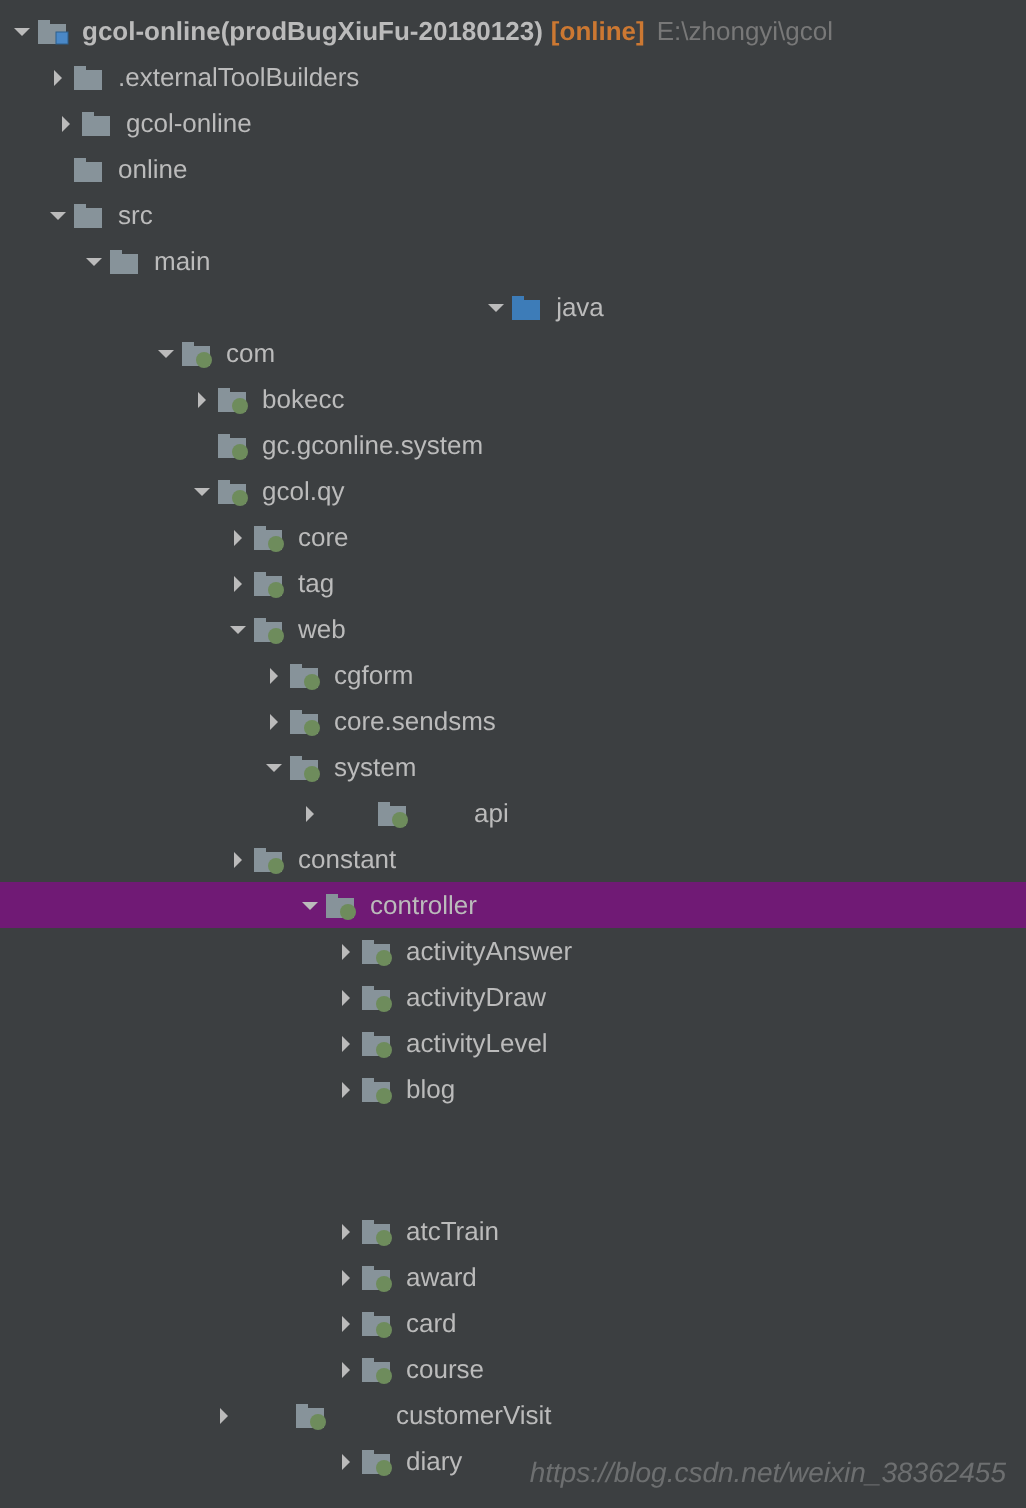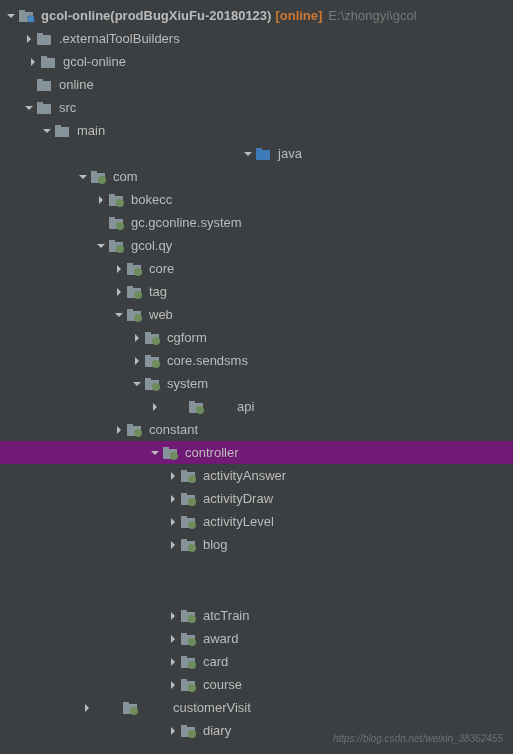--- a/index.html
+++ b/index.html
@@ -44,21 +44,21 @@
     }
     .label { color: #bbbbbb; }
     .label.bold { font-weight: bold; }
     .status { color: #cc7832; font-weight: bold; margin-left: 4px; }
     .path { color: #787878; margin-left: 6px; }
     .watermark {
       position: absolute;
       bottom: 10px;
       right: 10px;
       color: rgba(200,200,200,0.35);
-      font-size: 10px;
+      font-size: 14px;
       font-style: italic;
       pointer-events: none;
       text-align: right;
     }
   </style>
 </head>
 <body>
 
 <div class="tree" id="tree">
     <div class="tree-row" style="padding-left: 4px;">
@@ -462,21 +462,21 @@
       </span>
       <span class="icon-slot">
         <svg width="16" height="14" viewBox="0 0 16 14">
           <rect x="0" y="3" width="14" height="10" fill="#87939a"></rect>
           <rect x="0" y="1" width="6" height="3" fill="#87939a"></rect>
           <circle cx="11" cy="10" r="4" fill="#6e8c5c"></circle>
         </svg>
       </span>
       <span class="label">course</span>
     </div>
-    <div class="tree-row" style="padding-left: 80px; gap: 28px;">
+    <div class="tree-row" style="padding-left: 105px; gap: 28px;">
       <span class="arrow">
         <svg width="10" height="10" viewBox="0 0 10 10">
           <path d="M3 1 L7 5 L3 9 Z" fill="#bbbbbb"></path>
         </svg>
       </span>
       <span class="icon-slot">
         <svg width="16" height="14" viewBox="0 0 16 14">
           <rect x="0" y="3" width="14" height="10" fill="#87939a"></rect>
           <rect x="0" y="1" width="6" height="3" fill="#87939a"></rect>
           <circle cx="11" cy="10" r="4" fill="#6e8c5c"></circle>

